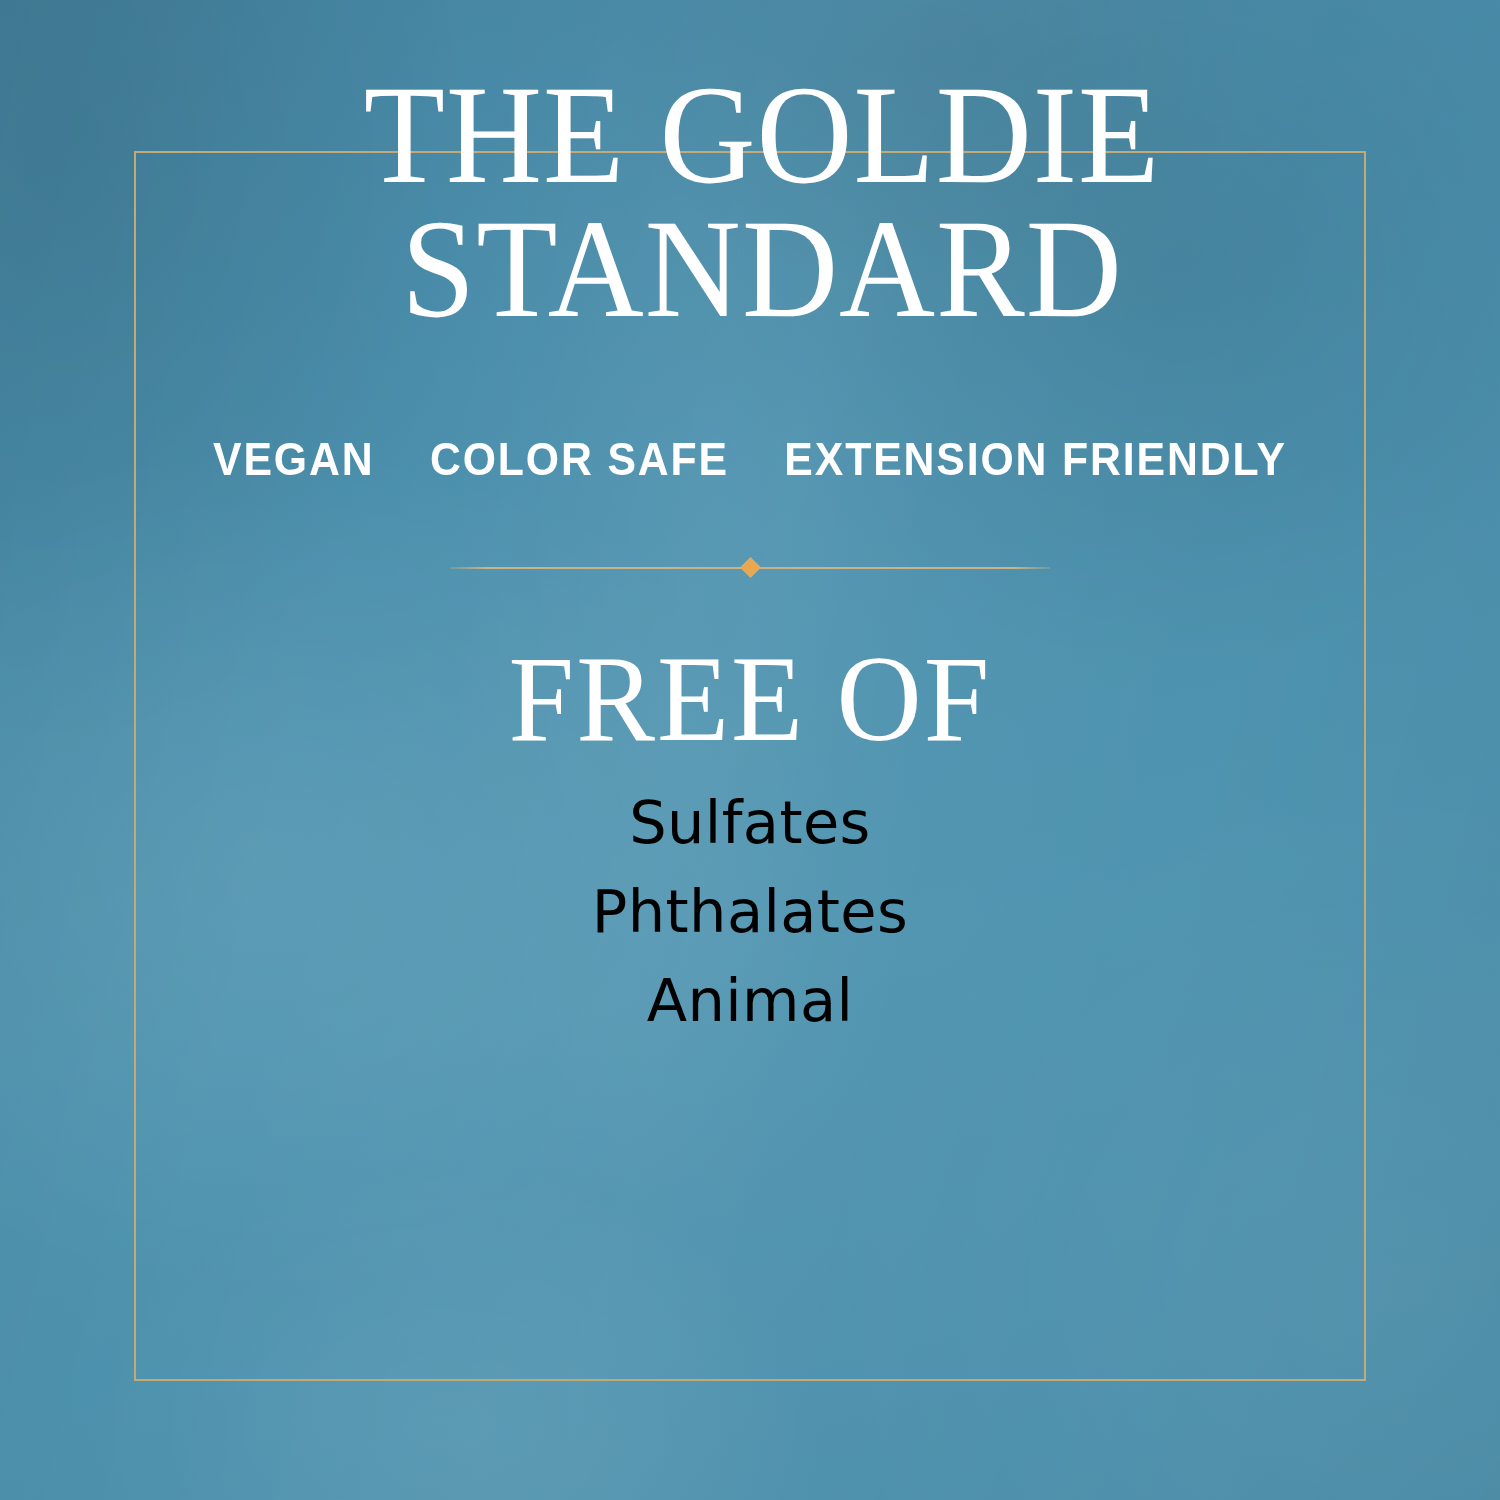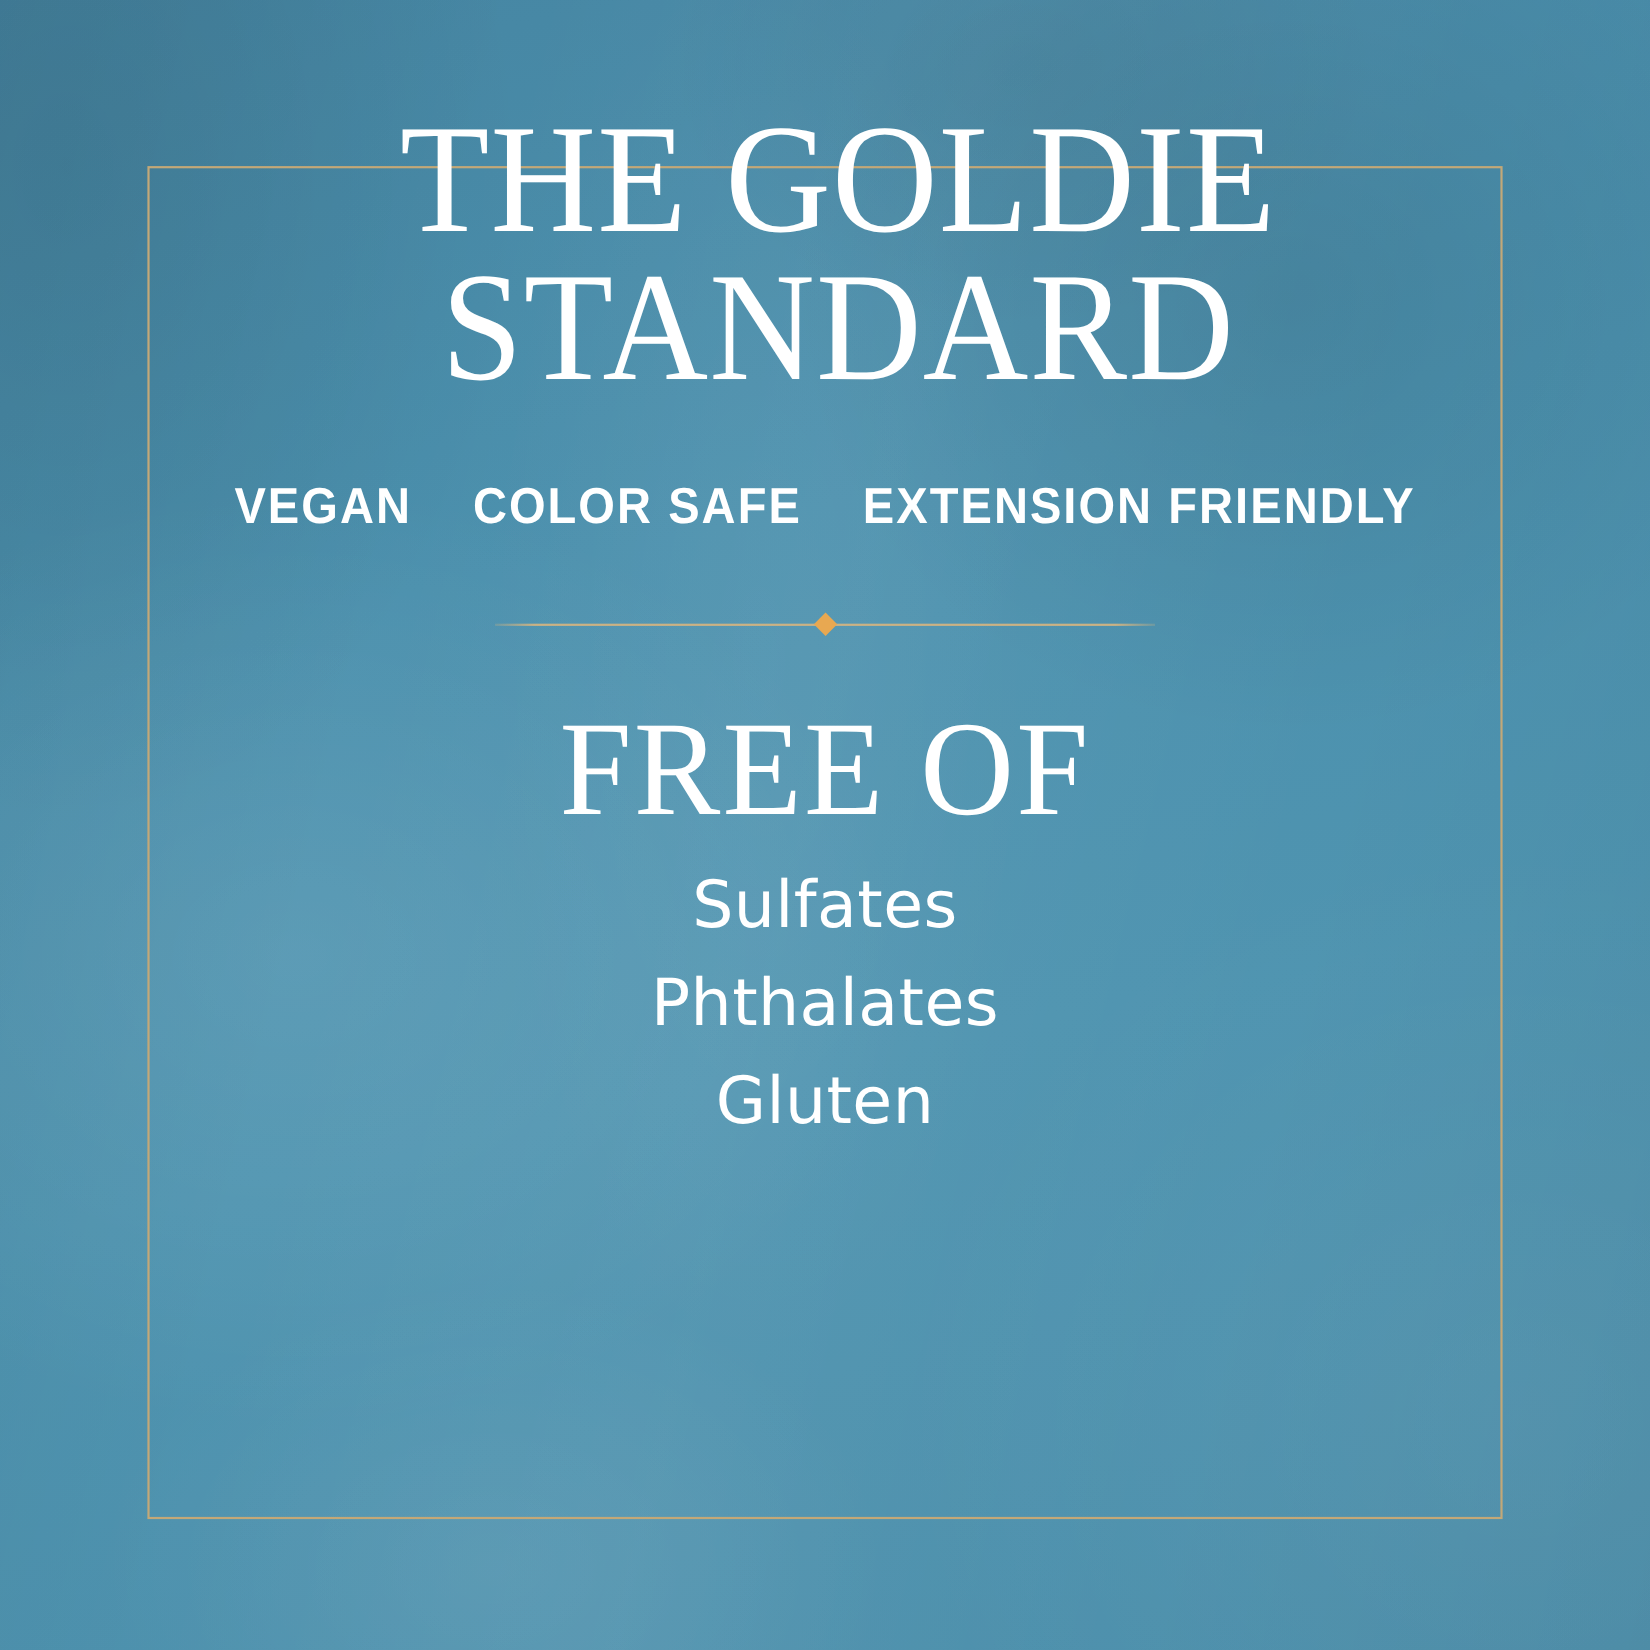--- a/index.html
+++ b/index.html
@@ -60,21 +60,21 @@
   
   .content {
     position: absolute;
     inset: 0;
   }
 
   .title-block {
     position: absolute;
     left: 0;
     right: 0;
-    top: 100px;
+    top: 72px;
     text-align: center;
     margin-left: 24px;
   }
   .title-line {
     font-family: "Liberation Serif", "DejaVu Serif", serif;
     color: #ffffff;
     font-weight: 400;
     font-size: 133px;
     line-height: 118px;
     letter-spacing: 1px;
@@ -159,21 +159,21 @@
     left: 0;
     right: 0;
     top: 778px;
     text-align: center;
     list-style: none;
     margin: 0;
     padding: 0;
   }
   .free-list li {
     font-family: "DejaVu Sans", "Liberation Sans", sans-serif;
-    color: #ffffff;
+    color: #000000;
     font-size: 59px;
     line-height: 89px;
     font-weight: 400;
     letter-spacing: 0.4px;
     text-align: center;
   }
 </style>
 </head>
 <body>
 
@@ -203,17 +203,17 @@
     <div class="divider">
       <div class="rule"></div>
       <div class="diamond"></div>
     </div>
 
     <div class="free-of">FREE OF</div>
 
     <ul class="free-list">
       <li>Sulfates</li>
       <li>Phthalates</li>
-      <li>Gluten</li>
+      <li>Animal</li>
     </ul>
 
   </div>
 </div>
 
 </body></html>

